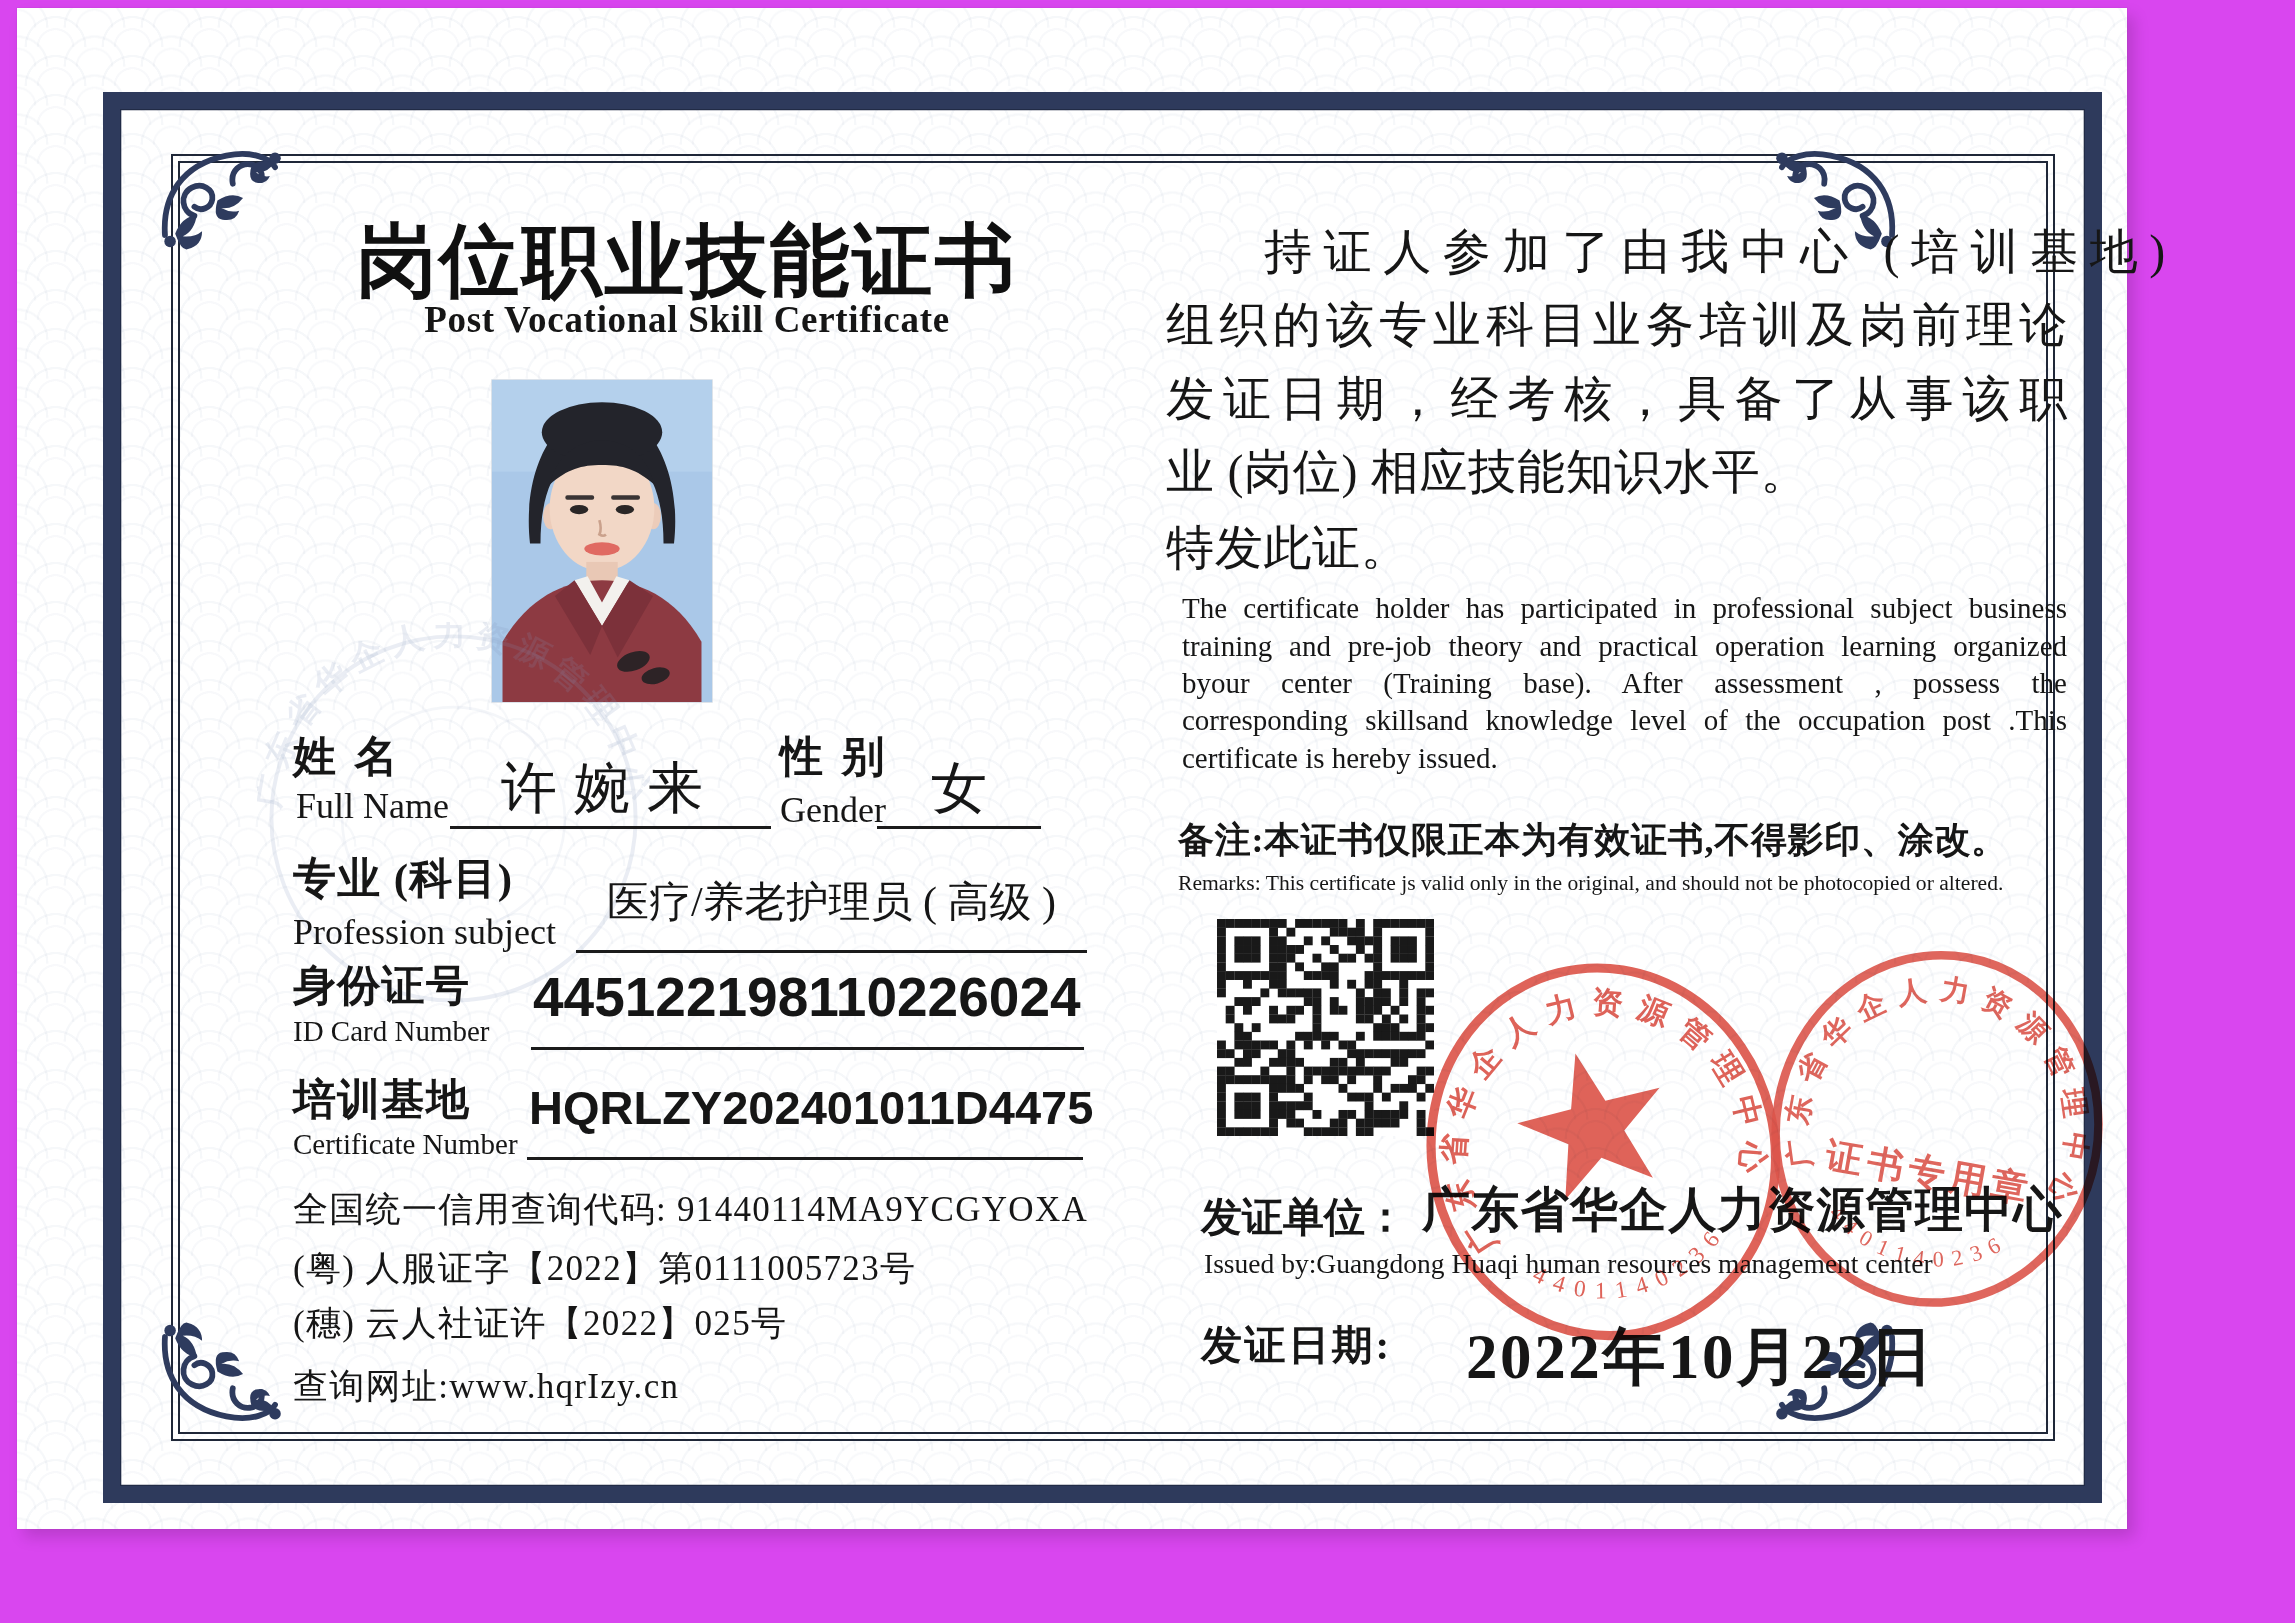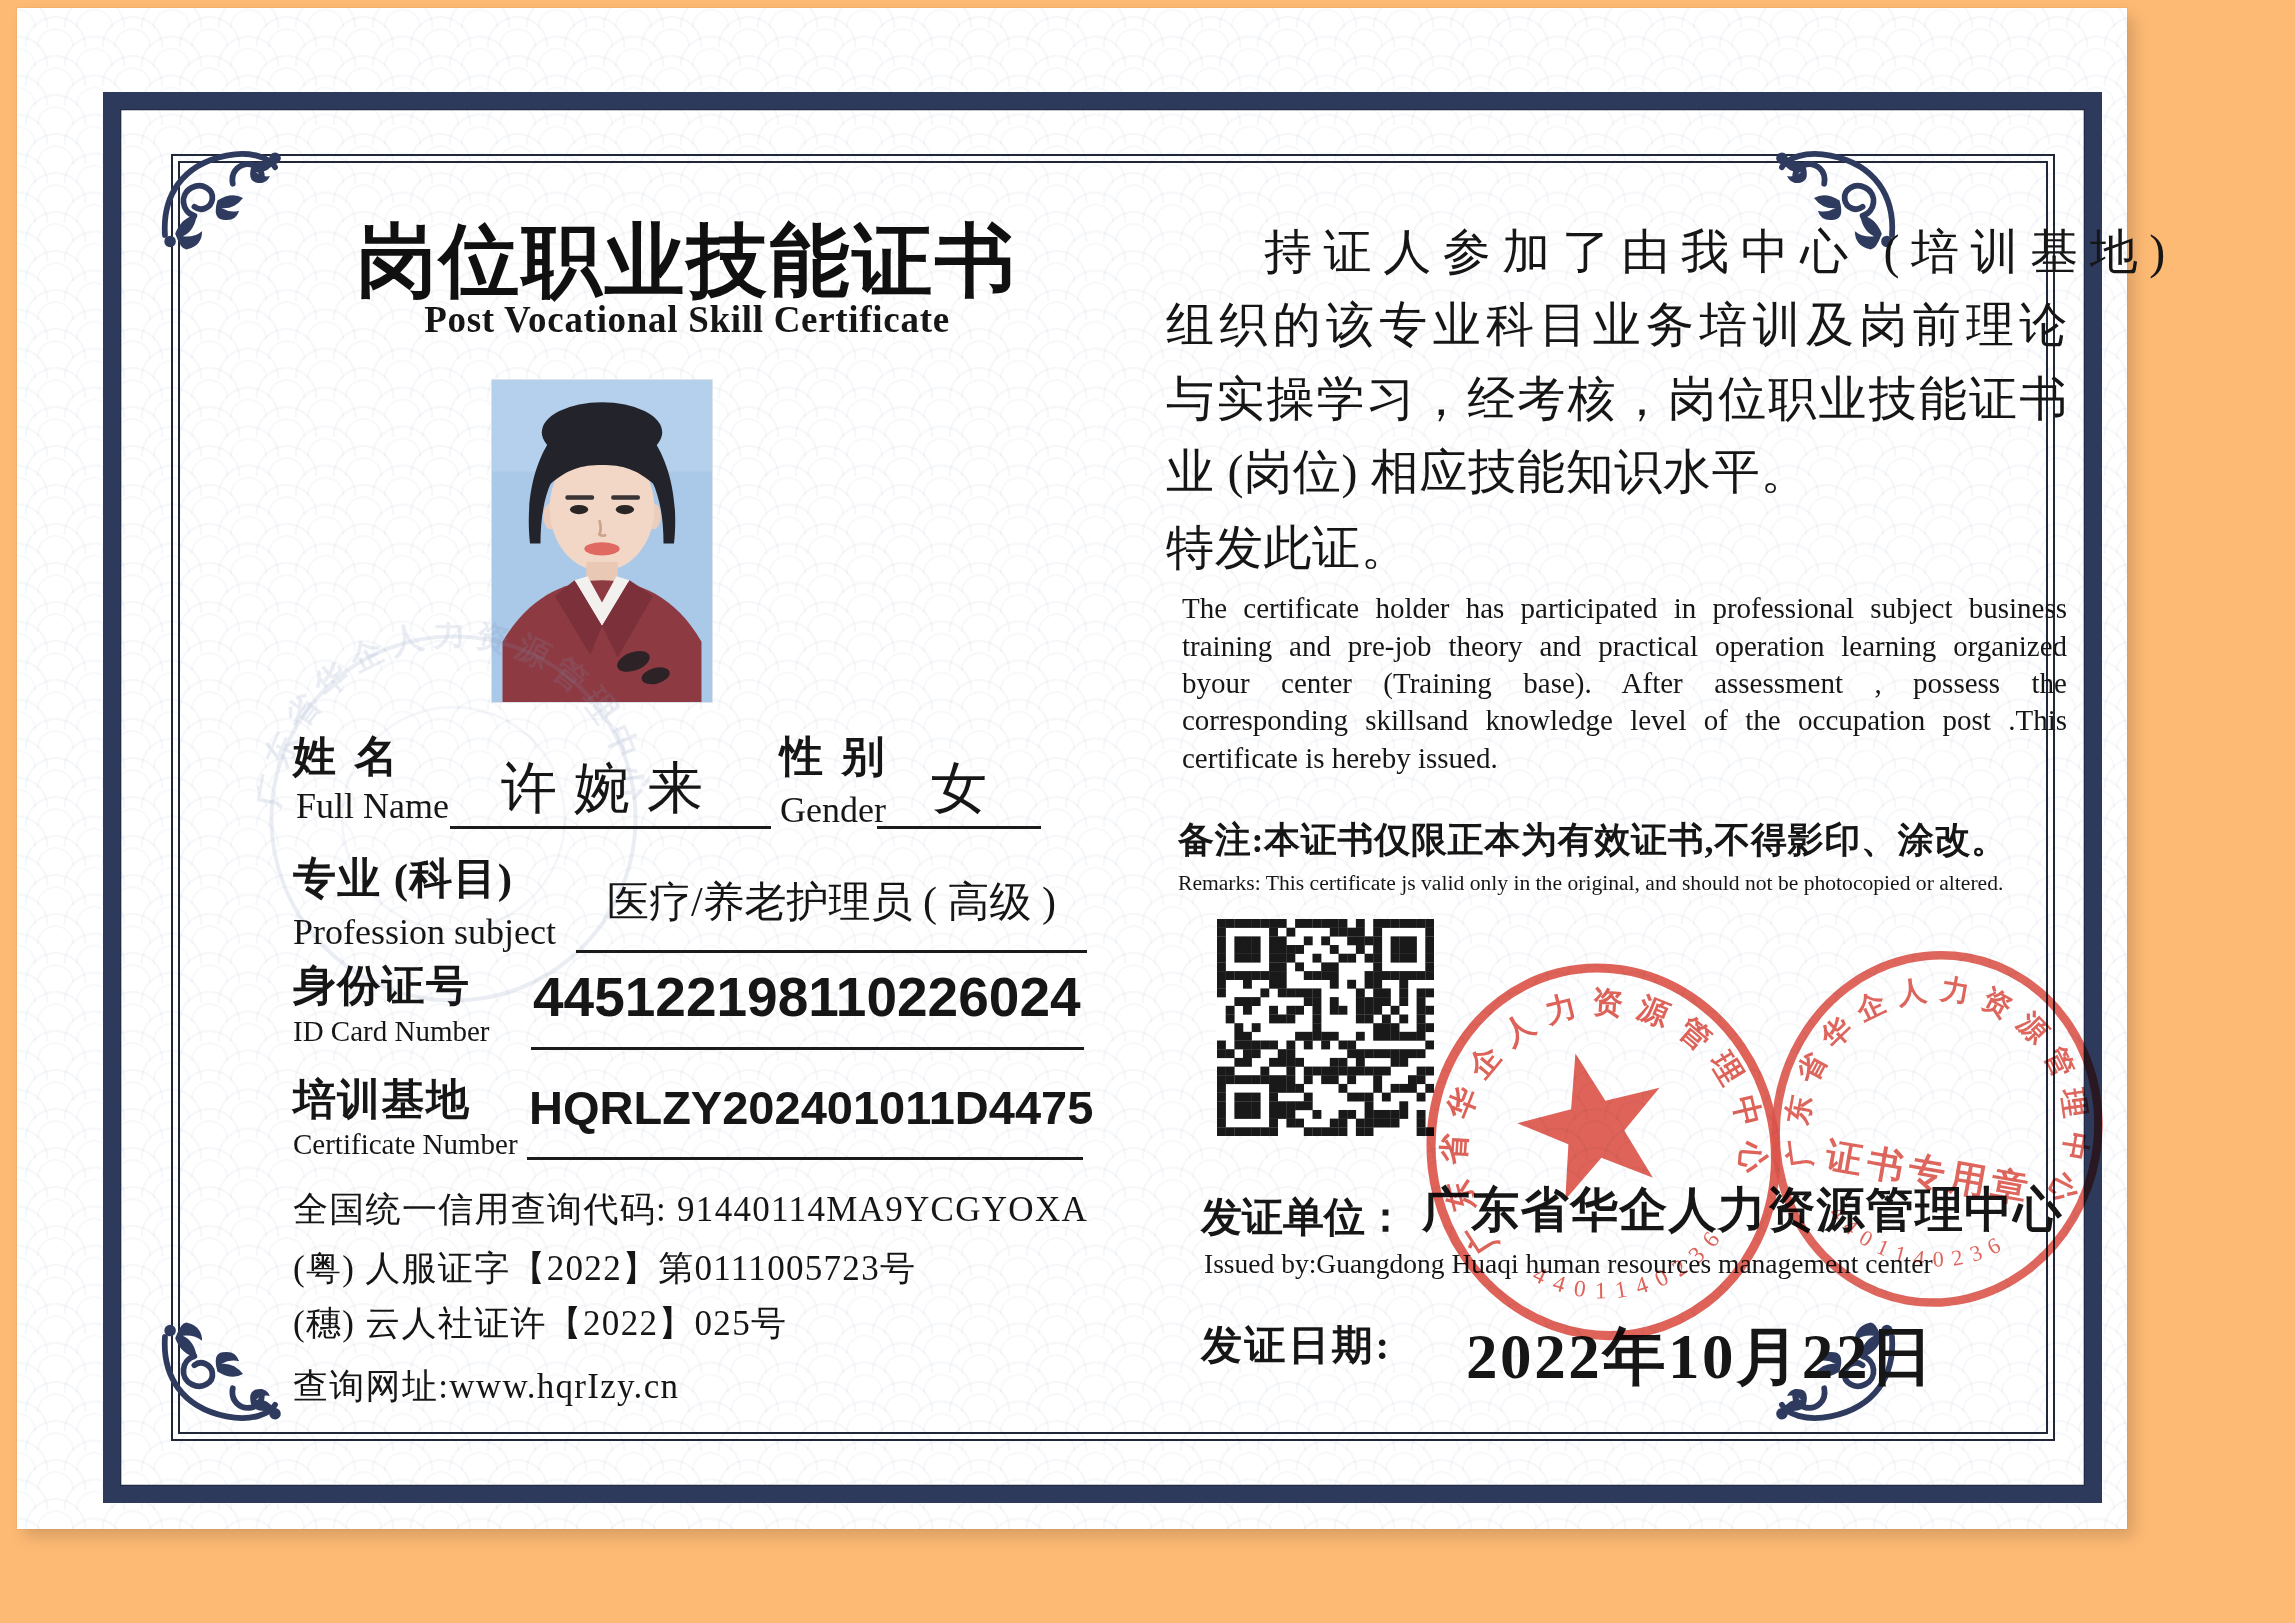--- a/index.html
+++ b/index.html
@@ -1,16 +1,16 @@
 <!DOCTYPE html>
 <html style="font-size:10.5px"><head>
 <meta charset="utf-8">
 <style>
   html,body{margin:0;padding:0;background:#f4f4f2;}
-  .canvas{position:relative;width:2295px;height:1623px;background:#fdba74;overflow:hidden;
+  .canvas{position:relative;width:2295px;height:1623px;background:#d946ef;overflow:hidden;
           font-family:"Liberation Serif","DejaVu Serif",serif;color:#161616;}
   .sheet{position:absolute;left:17px;top:7.9px;width:2110px;height:1521px;background:#ffffff;
          box-shadow:6.5px 7.9px 14.4px rgba(0,0,0,.15),0 0 0 0.7px rgba(0,0,0,.04);}
   .pattern{position:absolute;left:17px;top:7.9px;width:2110px;height:1521px;pointer-events:none;opacity:.7;
     background:
      radial-gradient(circle at 50% 100%, transparent 52%, rgba(148,163,190,.12) 53% 56%, transparent 57%) 0 0/77px 39px repeat,
      radial-gradient(circle at 50% 100%, transparent 52%, rgba(148,163,190,.12) 53% 56%, transparent 57%) 39px 19.6px/77px 39px repeat,
      radial-gradient(circle at 50% 100%, transparent 30%, rgba(148,163,190,.09) 31% 34%, transparent 35%) 0 0/77px 39px repeat,
      radial-gradient(circle at 50% 100%, transparent 30%, rgba(148,163,190,.09) 31% 34%, transparent 35%) 39px 19.6px/77px 39px repeat;}
   .border-outer{position:absolute;left:103px;top:92px;width:1999px;height:1411px;
@@ -154,21 +154,21 @@
   <div class="rule" style="left:527px;top:1157px;width:556px;"></div>
   <div class="abs num" style="left:529px;top:1080px;font-size:47px;">HQRLZY202401011D4475</div>
 
   <div class="abs foot" style="top:1186px;">全国统一信用查询代码:  91440114MA9YCGYOXA</div>
   <div class="abs foot" style="top:1245px;">(粤) 人服证字【2022】第0111005723号</div>
   <div class="abs foot" style="top:1300px;">(穗) 云人社证许【2022】025号</div>
   <div class="abs foot" style="top:1363px;">查询网址:www.hqrIzy.cn</div>
 
   <div class="abs stline jst" style="top:220px;padding-left:98px;">持证人参加了由我中心 (培训基地)</div>
   <div class="abs stline jst" style="top:293px;">组织的该专业科目业务培训及岗前理论</div>
-  <div class="abs stline jst" style="top:367px;">与实操学习，经考核，岗位职业技能证书</div>
+  <div class="abs stline jst" style="top:367px;">发证日期，经考核，具备了从事该职</div>
   <div class="abs stline" style="top:440px;">业 (岗位) 相应技能知识水平。</div>
   <div class="abs stline" style="top:516px;">特发此证。</div>
 
   <div class="abs enline jst" style="top:592px;">The certificate holder has participated in professional subject business</div>
   <div class="abs enline jst" style="top:630px;">training and pre-job theory and practical operation learning organized</div>
   <div class="abs enline jst" style="top:667px;">byour center (Training base). After assessment , possess the</div>
   <div class="abs enline jst" style="top:704px;">corresponding skillsand knowledge level of the occupation post .This</div>
   <div class="abs enline" style="top:742px;">certificate is hereby issued.</div>
 
   <div class="abs rem-zh">备注:本证书仅限正本为有效证书,不得影印、涂改。</div>

